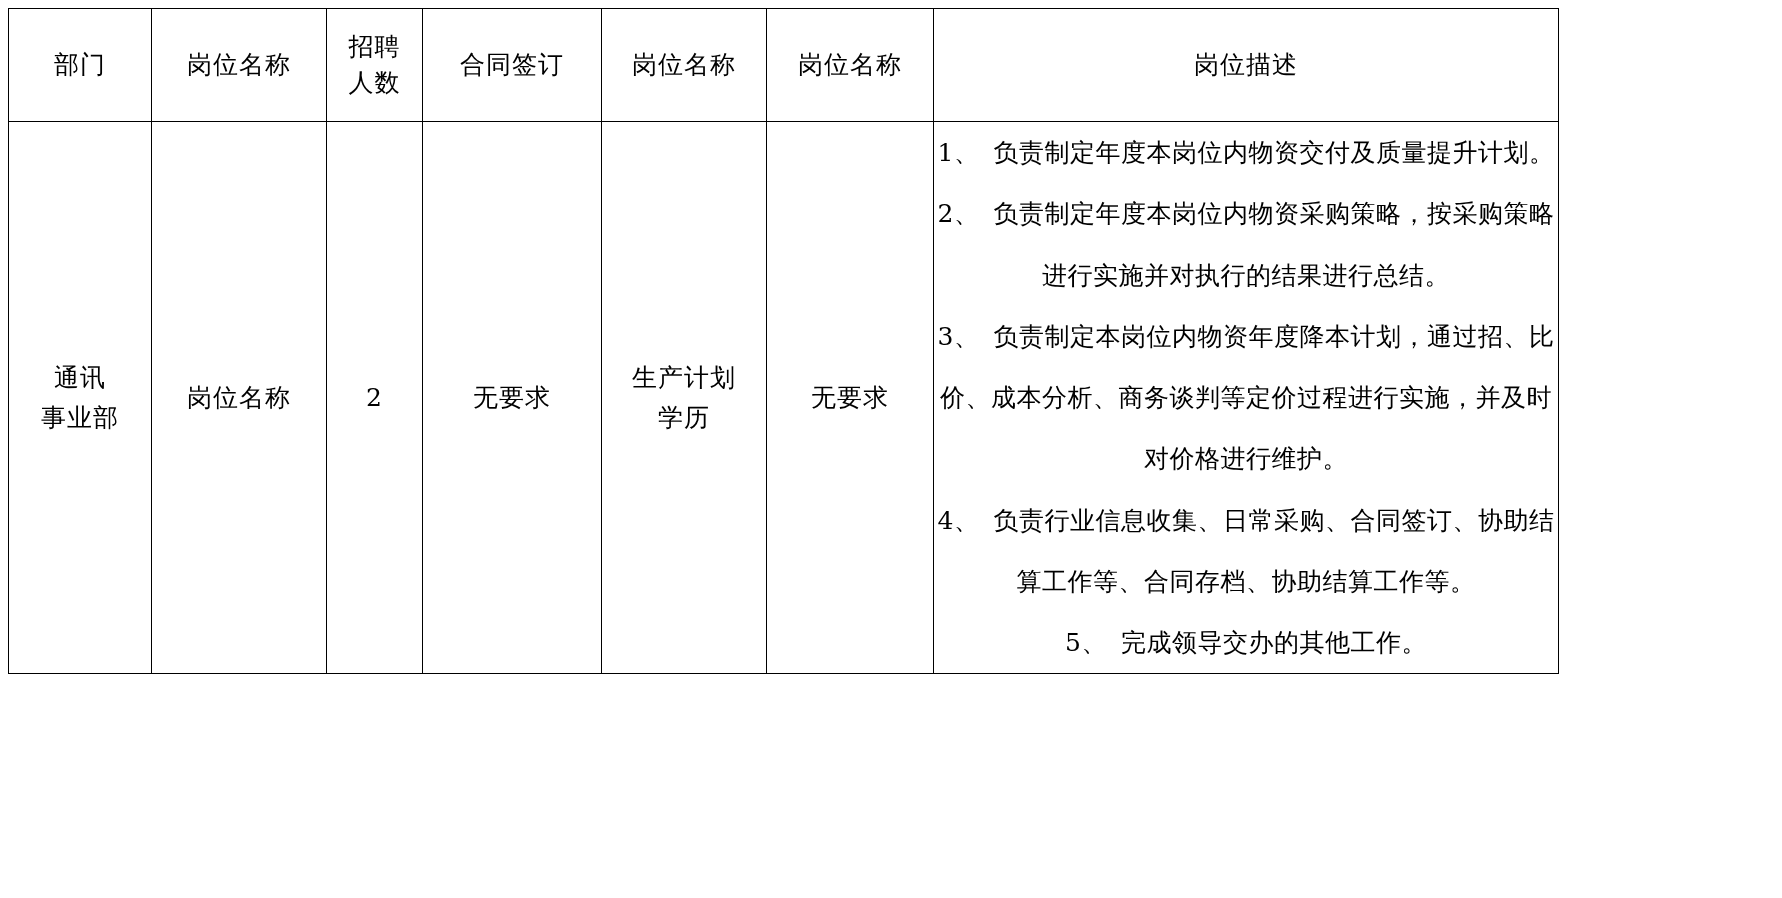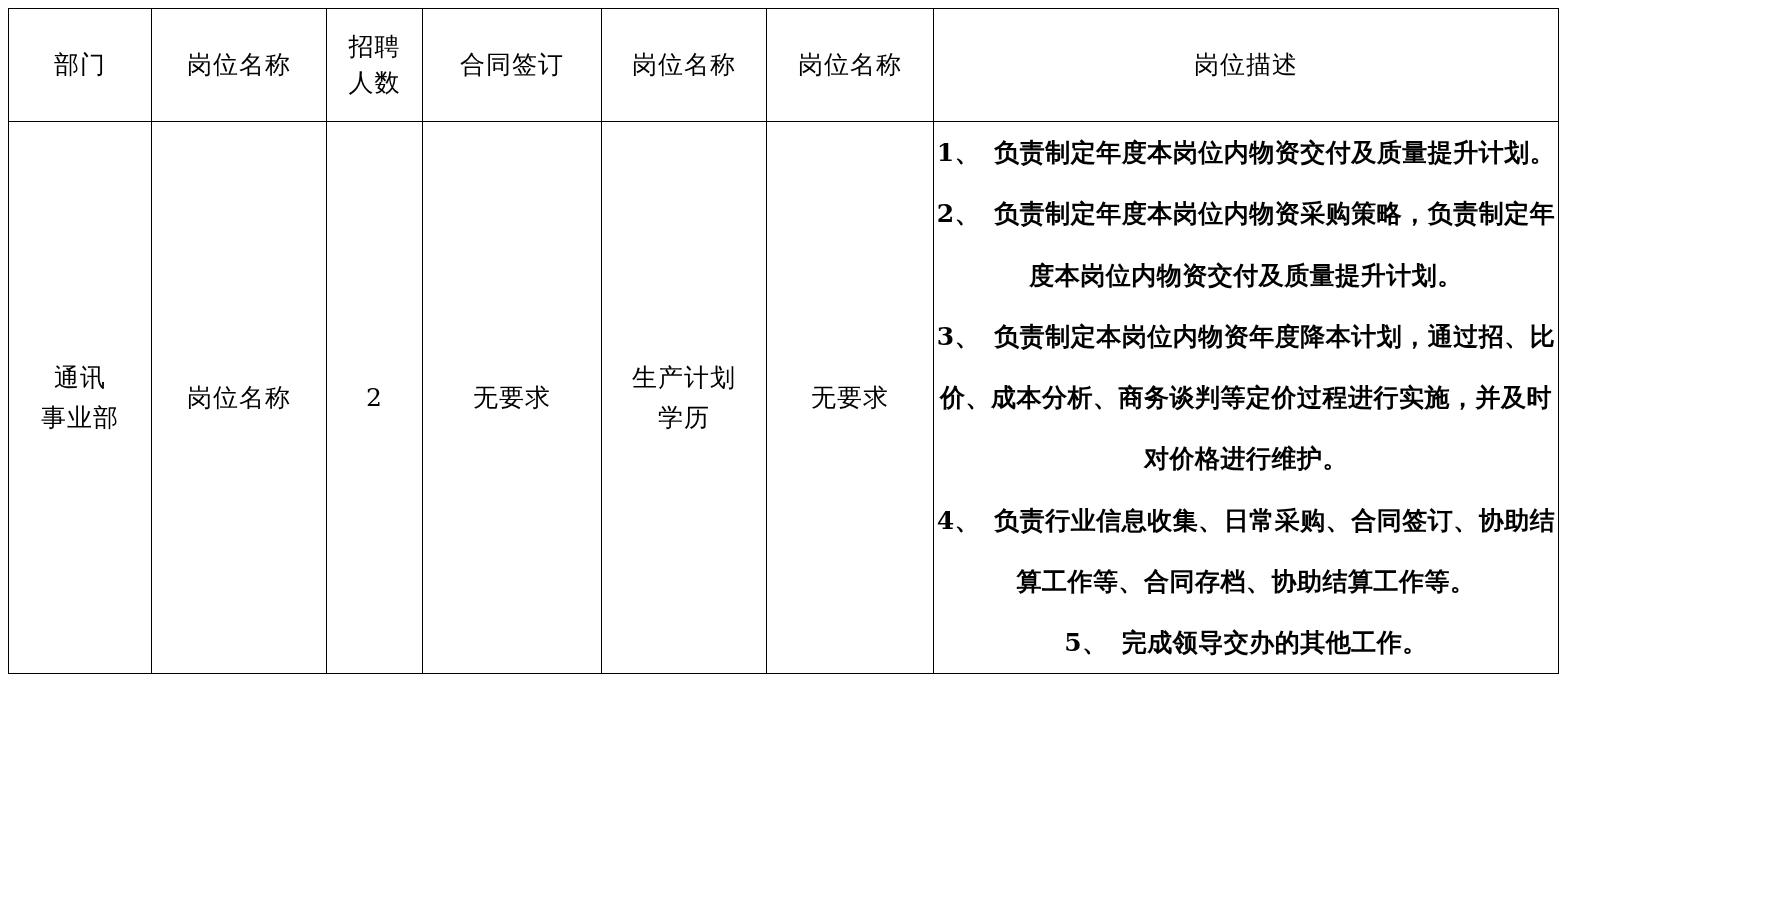--- a/index.html
+++ b/index.html
@@ -66,21 +66,20 @@
     text-align: left;
     vertical-align: top;
     padding: 18px 22px 14px 14px;
     font-size: 25px;
     line-height: 2.45;
     letter-spacing: 0.5px;
   }
   .desc-item {
     display: block;
     text-indent: 0;
-    font-weight: bold;
   }
   .desc-item .num {
     margin-right: 14px;
   }
 </style>
 </head>
 <body>
 
 <div class="page">
   <table class="job-table">
@@ -137,21 +136,21 @@
           <span class="line">学历</span>
         </td>
         <td class="body-cell">
           <span class="line">无要求</span>
         </td>
         <td class="desc-cell">
           <span class="desc-item">
             <span class="num">1、</span><span>负责制定年度本岗位内物资交付及质量提升计划。</span>
           </span>
           <span class="desc-item">
-            <span class="num">2、</span><span>负责制定年度本岗位内物资采购策略，负责制定年度本岗位内物资交付及质量提升计划。</span>
+            <span class="num">2、</span><span>负责制定年度本岗位内物资采购策略，按采购策略进行实施并对执行的结果进行总结。</span>
           </span>
           <span class="desc-item">
             <span class="num">3、</span><span>负责制定本岗位内物资年度降本计划，通过招、比价、成本分析、商务谈判等定价过程进行实施，并及时对价格进行维护。</span>
           </span>
           <span class="desc-item">
             <span class="num">4、</span><span>负责行业信息收集、日常采购、合同签订、协助结算工作等、合同存档、协助结算工作等。</span>
           </span>
           <span class="desc-item">
             <span class="num">5、</span><span>完成领导交办的其他工作。</span>
           </span>

